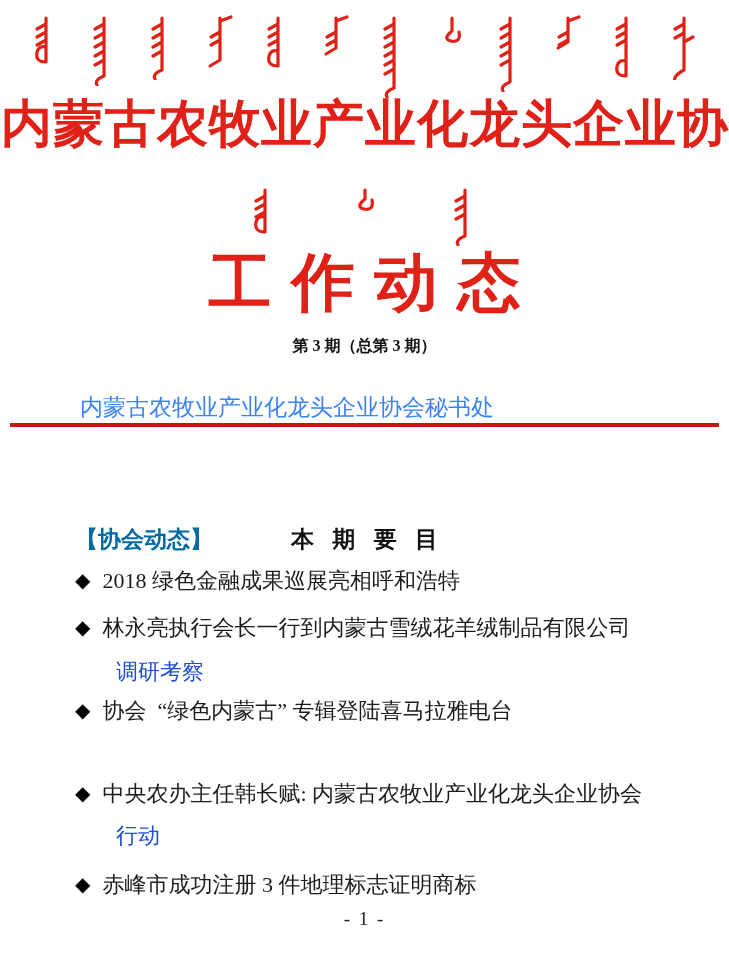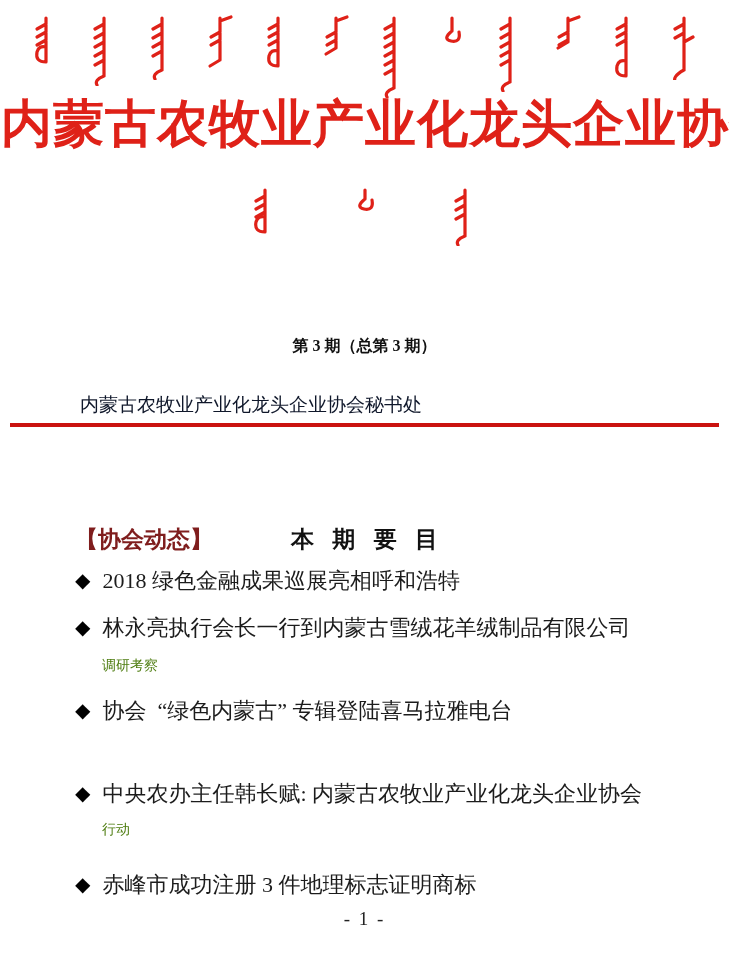--- a/index.html
+++ b/index.html
@@ -38,53 +38,53 @@
   }
   .issue-line{
     position:absolute;top:336px;left:0;right:0;
     text-align:center;
     font-size:16px;font-weight:bold;
     color:#111;
   }
   .masthead-row{
     position:absolute;top:392px;left:80px;right:95px;
     display:flex;justify-content:space-between;align-items:baseline;
-    font-size:19px;color:#0f172a;
+    font-size:23px;color:#3b82f6;
     white-space:nowrap;
   }
   .red-rule{
     position:absolute;top:423px;left:10px;right:10px;height:4px;
     background:#ca1210;border:0;margin:0;
   }
   
   .contents-title{
     position:absolute;top:482px;left:0;right:0;
     text-align:center;
     font-family:"Liberation Sans","DejaVu Sans",sans-serif;
     font-size:23px;font-weight:bold;
     letter-spacing:6px;padding-left:6px;
     color:#111;
     margin-top:42px;
   }
   .section-heading{
     position:absolute;left:75px;
     font-family:"Liberation Sans","DejaVu Sans",sans-serif;
-    font-size:23px;font-weight:bold;color:#7f1d1d;
+    font-size:23px;font-weight:bold;color:#0369a1;
     white-space:nowrap;
   }
   .toc-line{
     position:absolute;left:75px;
     display:flex;align-items:flex-start;gap:12px;
     font-size:22px;color:#1c1c1c;
     white-space:pre;
   }
   .toc-line .bullet{font-size:20px;line-height:28px;color:#000;}
   .toc-cont{
-    position:absolute;left:102px;
-    font-size:14px;color:#4d7c0f;white-space:pre;
+    position:absolute;left:116px;
+    font-size:22px;color:#1d4ed8;white-space:pre;
   }
   .page-number{
     position:absolute;top:908px;left:0;right:0;
     text-align:center;font-size:19px;color:#222;
     letter-spacing:2px;
   }
 </style>
 </head>
 <body>
 
@@ -136,20 +136,21 @@
         <path d="M14 4 L14 46 M14 10 l-9 5 M14 18 l-9 5 M14 26 l-9 5 M14 46 q-11 0 -9 -10 q2 -7 9 -5" fill="none" stroke="#df2118" stroke-width="3.2" stroke-linecap="round" stroke-linejoin="round"></path>
       </svg>
       <svg width="28" height="26" viewBox="0 0 28 26" xmlns="http://www.w3.org/2000/svg">
         <path d="M14 4 L14 13 M14 13 q-10 8 -1 10 q10 2 8 -9" fill="none" stroke="#df2118" stroke-width="3.2" stroke-linecap="round" stroke-linejoin="round"></path>
       </svg>
       <svg width="28" height="60" viewBox="0 0 28 60" xmlns="http://www.w3.org/2000/svg">
         <path d="M14 4 L14 50 M14 10 l-9 5 M14 19 l-9 5 M14 28 l-9 5 M14 50 q-10 4 -7 9" fill="none" stroke="#df2118" stroke-width="3.2" stroke-linecap="round" stroke-linejoin="round"></path>
       </svg>
     </div>
 
+  <div class="newsletter-title">工作动态</div>
 
   <div class="issue-line">第 3 期（总第 3 期）</div>
 
   <div class="masthead-row">
     <span>内蒙古农牧业产业化龙头企业协会秘书处</span>
   </div>
 
   <div class="red-rule"></div>
 
   <div class="contents-title">本 期 要 目</div>

